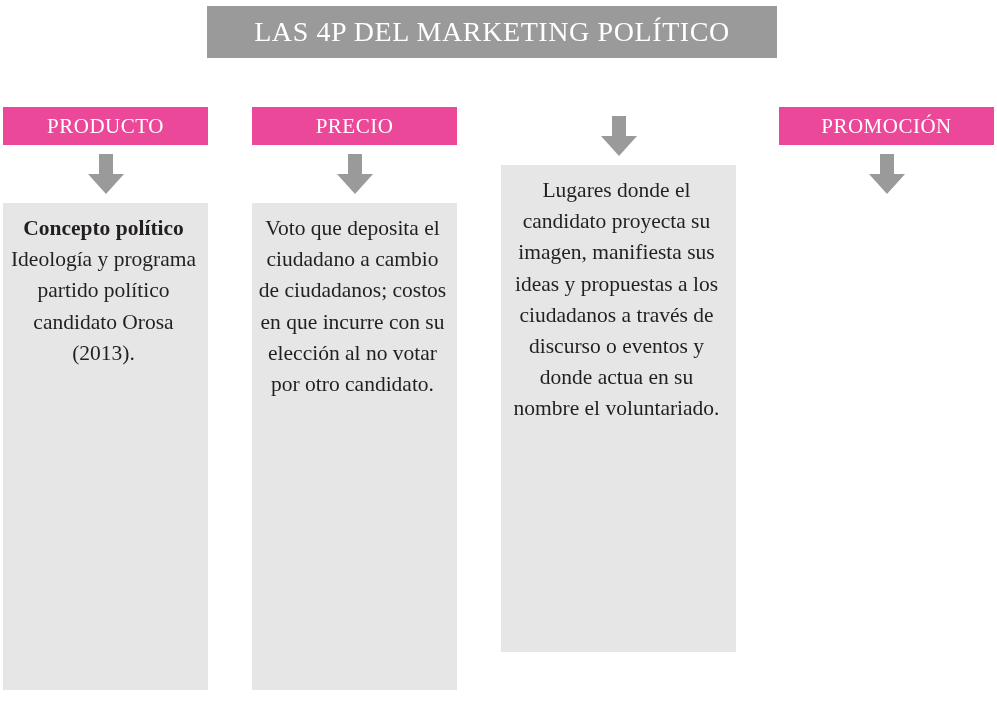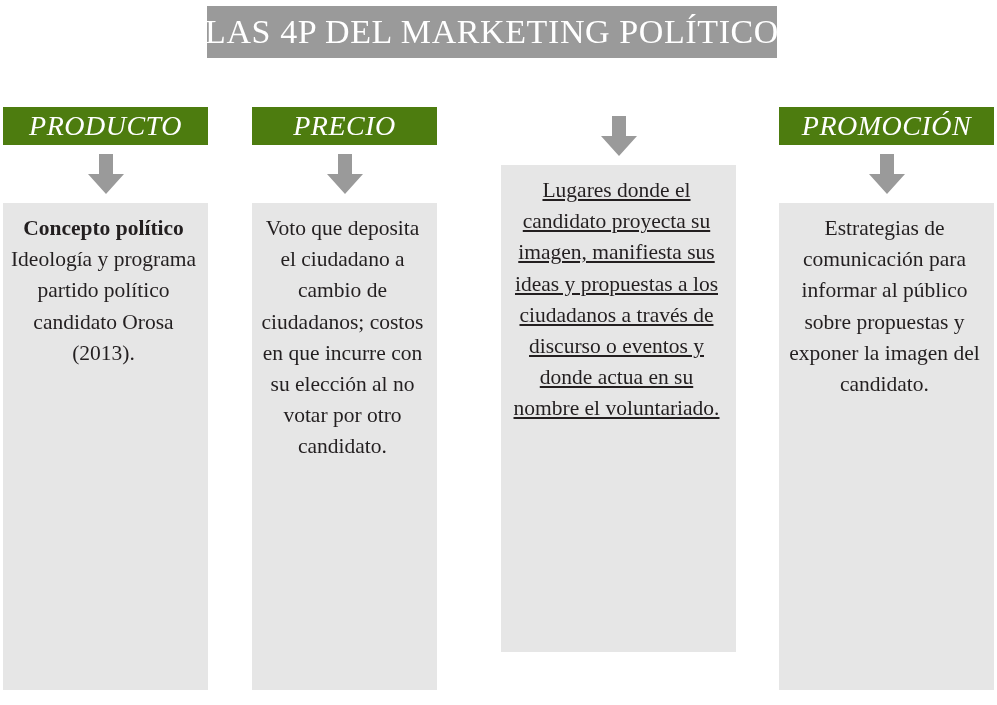--- a/index.html
+++ b/index.html
@@ -25,49 +25,48 @@
     position: absolute;
     left: 207px;
     top: 6px;
     width: 570px;
     height: 52px;
     background: #9a9a9a;
     color: #ffffff;
     display: flex;
     align-items: center;
     justify-content: center;
-    font-size: 34px;
+    font-size: 28px;
     letter-spacing: 0.6px;
     font-family: "Liberation Serif", serif;
     text-transform: uppercase;
     white-space: nowrap;
   }
   
   .columns {
     position: absolute;
     left: 0;
     top: 107px;
     width: 997px;
   }
   .column {
     position: absolute;
     top: 0;
   }
   .col-header {
-    background: #4d7c0f;
+    background: #ec4899;
     color: #ffffff;
     height: 38px;
     display: flex;
     align-items: center;
     justify-content: center;
-    font-size: 28px;
+    font-size: 21px;
     letter-spacing: 0.5px;
     text-transform: uppercase;
     white-space: nowrap;
-    font-style: italic;
   }
   .arrow-wrap {
     height: 58px;
     display: flex;
     align-items: center;
     justify-content: center;
   }
   .arrow-svg { display: block; }
   .body-box {
     background: #e6e6e6;
@@ -81,27 +80,27 @@
   .body-box .lead {
     font-weight: bold;
     display: block;
   }
   .body-box .rest {
     display: block;
   }
 
   
   #col-0 { left: 3px;   width: 205px; }
-  #col-1 { left: 252px; width: 185px; }
+  #col-1 { left: 252px; width: 205px; }
   #col-2 { left: 501px; width: 235px; }
   #col-3 { left: 779px; width: 215px; }
 
   #col-0 .body-box { height: 487px; }
   #col-1 .body-box { height: 487px; }
-  #col-2 .body-box { height: 487px; text-decoration: underline; }
+  #col-2 .body-box { height: 487px; }
   #col-3 .body-box { height: 487px; }
 </style>
 </head>
 <body>
 
 <div id="diagram">
 
   <div class="main-title">LAS 4P DEL MARKETING POLÍTICO</div>
 
   <div class="columns">
@@ -150,19 +149,16 @@
 
     <div class="column" id="col-3">
       <div class="col-header">PROMOCIÓN</div>
       <div class="arrow-wrap">
         <span>
           <svg class="arrow-svg" width="36" height="40" viewBox="0 0 36 40" aria-hidden="true">
             <polygon points="11,0 25,0 25,20 36,20 18,40 0,20 11,20" fill="#9a9a9a"></polygon>
           </svg>
         </span>
       </div>
-      <div class="body-box">
-        <span class="rest">Estrategias de comunicación para informar al público sobre propuestas y exponer la imagen del candidato.</span>
-      </div>
     </div>
 
   </div>
 </div>
 
 </body></html>

